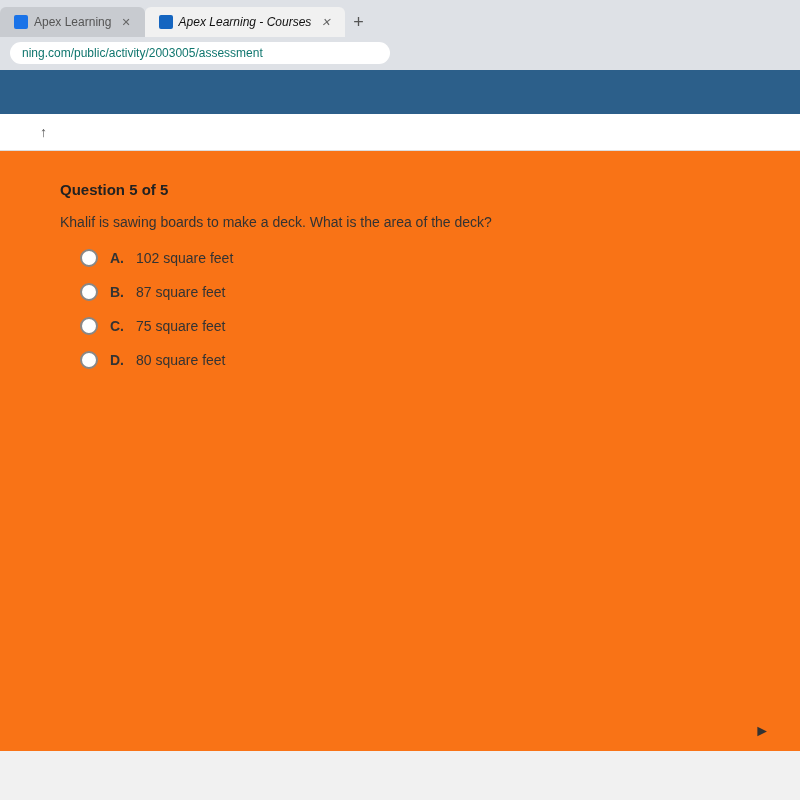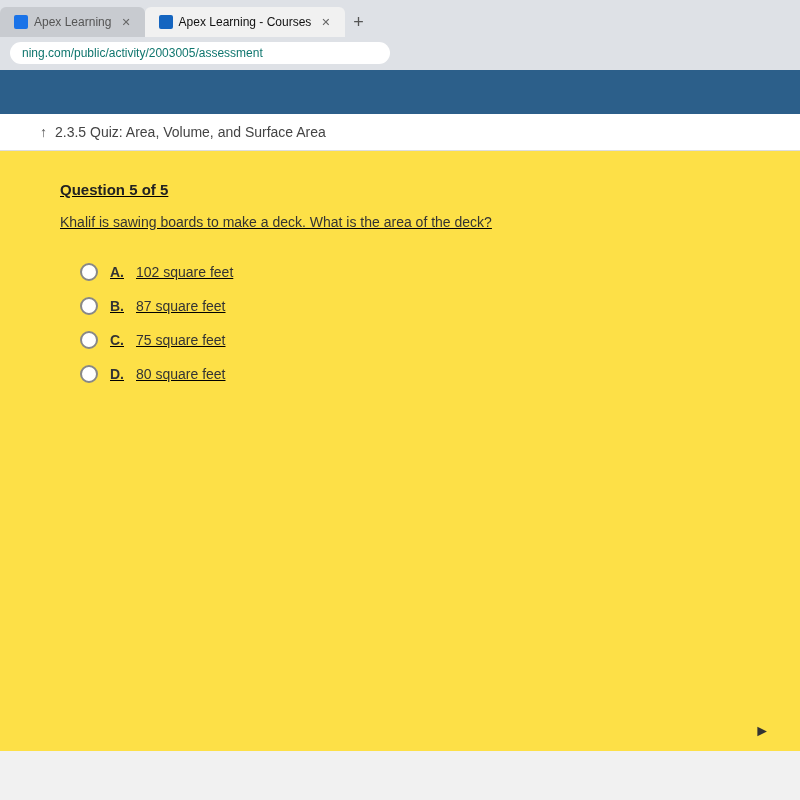--- a/index.html
+++ b/index.html
@@ -37,20 +37,21 @@
     }
 
     .tab.inactive {
       background: #c8cbd0;
       color: #555;
     }
 
     .tab.active {
       background: #f1f1f1;
       color: #111;
+      font-style: italic;
     }
 
     .tab-close {
       font-size: 11px;
       color: #666;
       cursor: pointer;
       margin-left: 4px;
     }
 
     .tab-icon {
@@ -108,37 +109,36 @@
       color: #444;
     }
 
     .breadcrumb-icon {
       font-size: 14px;
       color: #555;
     }
 
     
     .main-content {
-      background: #fde047;
+      background: #f97316;
       padding: 30px 60px 30px 60px;
       min-height: 600px;
-      text-decoration: underline;
     }
 
     .question-label {
       font-weight: bold;
       font-size: 15px;
       color: #222;
       margin-bottom: 14px;
     }
 
     .question-text {
       font-size: 14px;
       color: #333;
-      margin-bottom: 30px;
+      margin-bottom: 16px;
       line-height: 1.5;
     }
 
     
     .diagram-area {
       display: flex;
       justify-content: center;
       margin-bottom: 40px;
     }
 
@@ -191,21 +191,20 @@
   </div>
   <div class="address-bar">
     <div class="url-box">ning.com/public/activity/2003005/assessment</div>
   </div>
 </div>
 
 <div class="nav-bar"></div>
 
 <div class="breadcrumb-bar">
   <span class="breadcrumb-icon">↑</span>
-  <span>2.3.5 Quiz: Area, Volume, and Surface Area</span>
 </div>
 
 <div class="main-content">
   <div class="question-label">Question 5 of 5</div>
   <div class="question-text">Khalif is sawing boards to make a deck. What is the area of the deck?</div>
 
 
   <div class="answer-choices">
     <div class="answer-option">
       <div class="radio-circle"></div>

